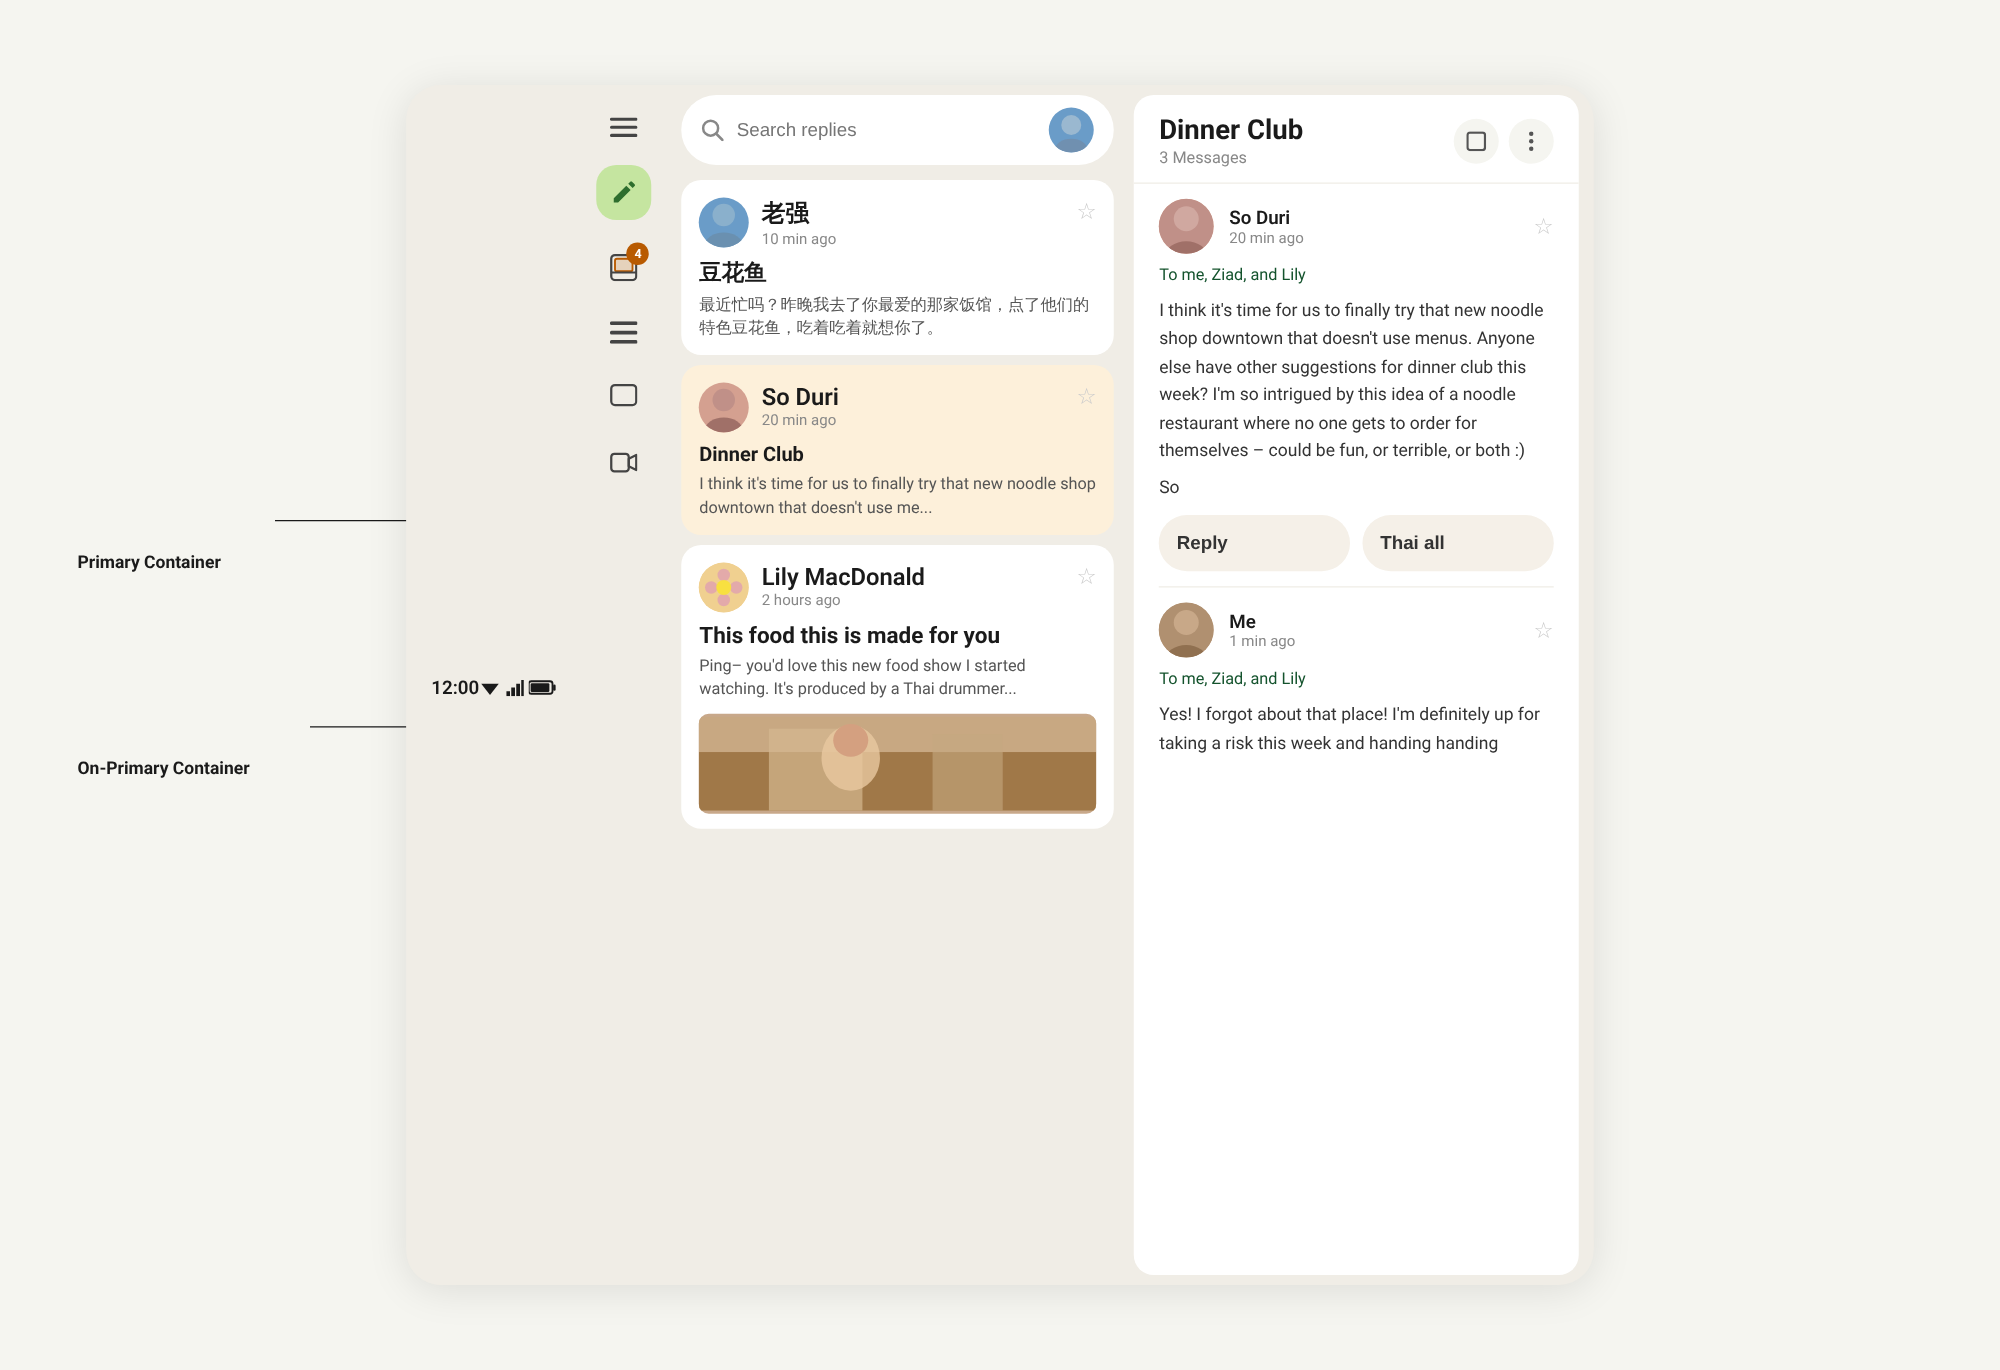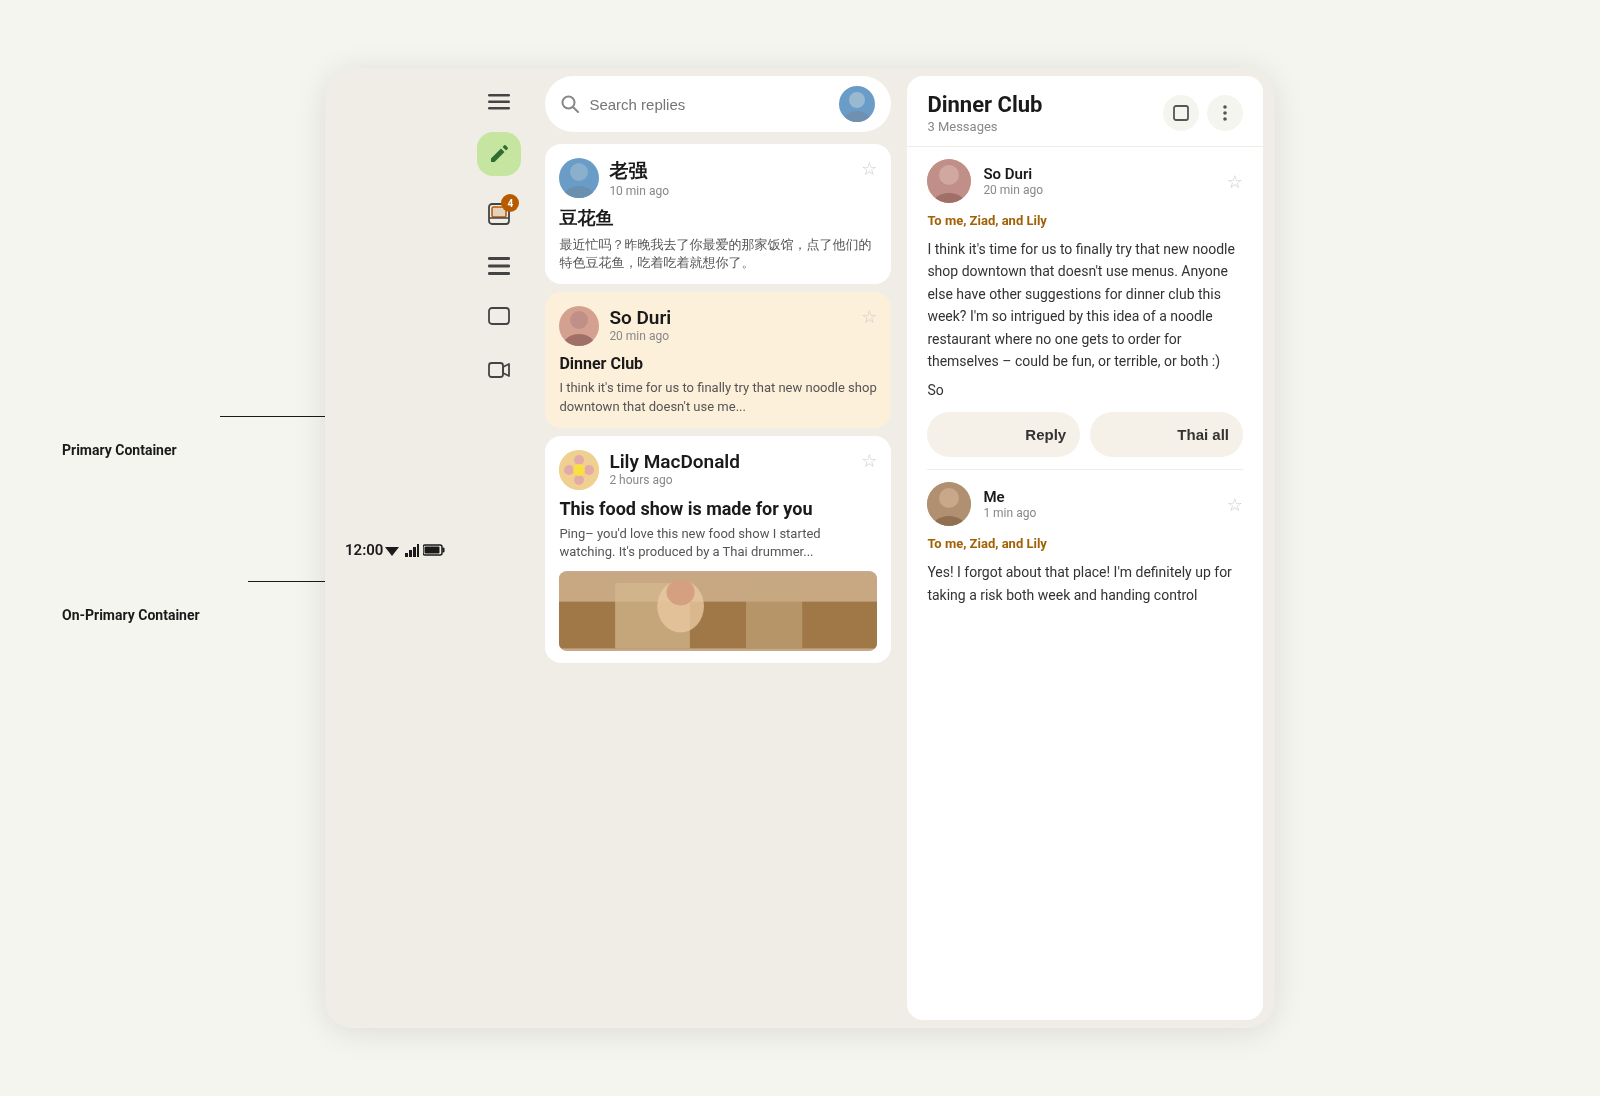--- a/index.html
+++ b/index.html
@@ -275,23 +275,22 @@
       font-size: 15px;
       font-weight: 600;
       color: #1a1a1a;
     }
     .message-time {
       font-size: 12px;
       color: #888;
     }
     .message-recipients {
       font-size: 13px;
-      color: #a16207;
+      color: #14532d;
       margin-bottom: 10px;
-      font-weight: bold;
     }
     .message-body {
       font-size: 14px;
       color: #333;
       line-height: 1.6;
     }
     .message-signature {
       margin-top: 10px;
       font-size: 14px;
       color: #333;
@@ -305,21 +304,21 @@
     .reply-btn {
       flex: 1;
       padding: 14px;
       border-radius: 24px;
       background: #f5f0e8;
       border: none;
       font-size: 15px;
       font-weight: 600;
       color: #333;
       cursor: pointer;
-      text-align: right;
+      text-align: left;
     }
 
     
     .annotation {
       position: absolute;
       font-size: 14px;
       font-weight: 700;
       color: #1a1a1a;
       pointer-events: none;
       margin-top: 32px;
@@ -483,21 +482,21 @@
               <circle cx="30" cy="20" r="5" fill="#e0a0b0" opacity="0.8"></circle>
               <circle cx="20" cy="20" r="6" fill="#f8e040"></circle>
             </svg>
           </div>
           <div class="email-meta">
             <div class="email-sender">Lily MacDonald</div>
             <div class="email-time">2 hours ago</div>
           </div>
           <span class="star-icon">☆</span>
         </div>
-        <div class="email-subject">This food show is made for you</div>
+        <div class="email-subject">This food this is made for you</div>
         <div class="email-preview">Ping– you'd love this new food show I started watching. It's produced by a Thai drummer...</div>
         <div class="email-image-thumb">
           
           <svg viewBox="0 0 340 80" width="100%" height="100%">
             <rect width="340" height="80" fill="#c8a882"></rect>
             <rect x="0" y="30" width="340" height="50" fill="#a07848"></rect>
             <rect x="60" y="10" width="80" height="70" fill="#d4b890" opacity="0.7"></rect>
             <rect x="200" y="15" width="60" height="65" fill="#c4a880" opacity="0.6"></rect>
             <ellipse cx="130" cy="35" rx="25" ry="28" fill="#e8c8a0" opacity="0.8"></ellipse>
             <ellipse cx="130" cy="20" rx="15" ry="14" fill="#d4a080"></ellipse>
@@ -565,18 +564,18 @@
                 </svg>
             </div>
             <div>
               <div class="message-sender">Me</div>
               <div class="message-time">1 min ago</div>
             </div>
             <div style="flex:1"></div>
             <span class="star-icon">☆</span>
           </div>
           <div class="message-recipients">To me, Ziad, and Lily</div>
-          <div class="message-body">Yes! I forgot about that place! I'm definitely up for taking a risk both week and handing control</div>
+          <div class="message-body">Yes! I forgot about that place! I'm definitely up for taking a risk this week and handing handing</div>
         </div>
       </div>
     </div>
   </div>
 </div>
 
 </body></html>

